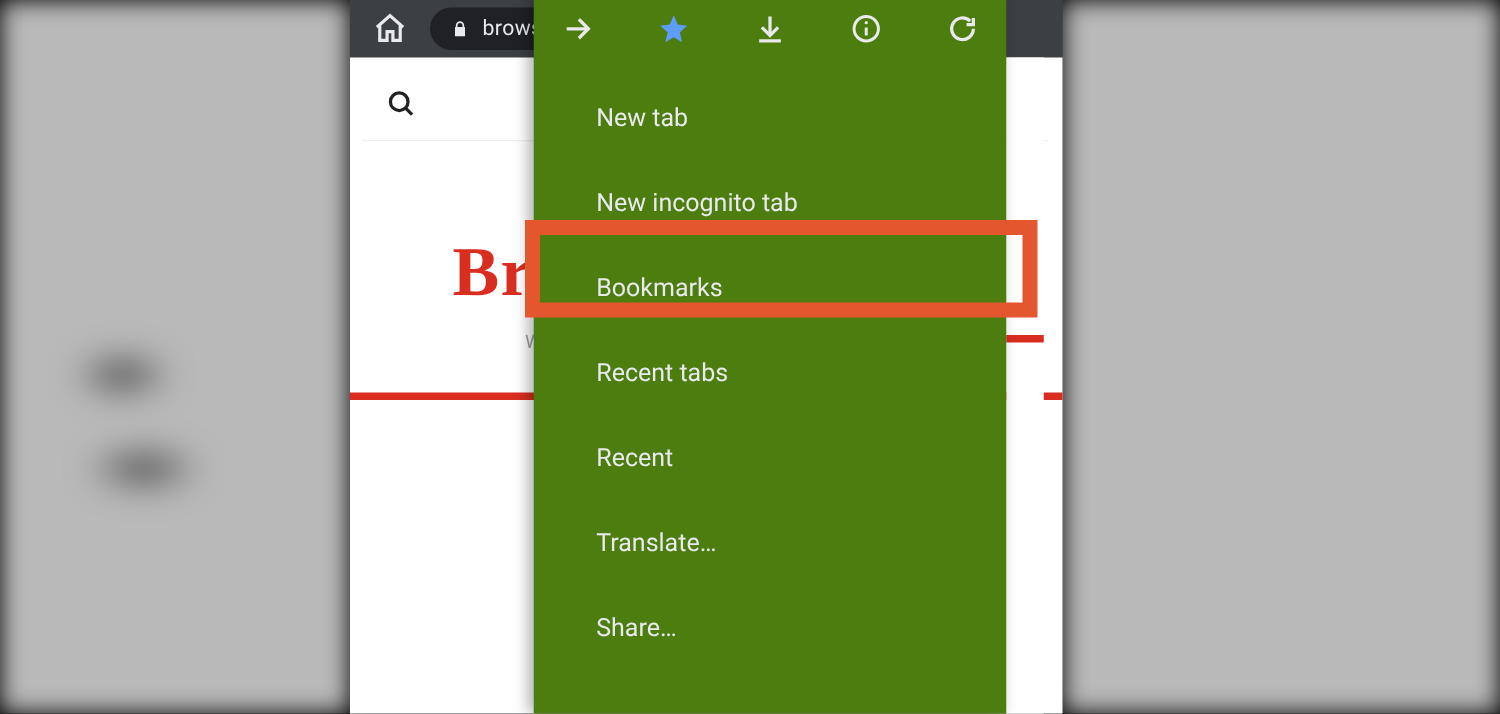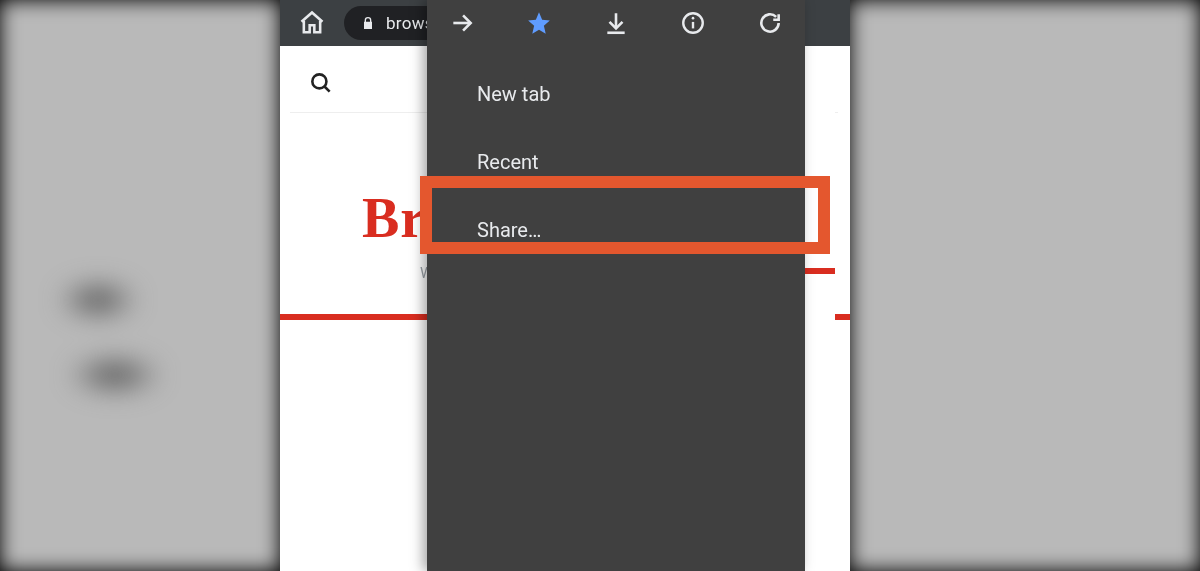--- a/index.html
+++ b/index.html
@@ -31,21 +31,21 @@
   .redline{position:absolute;left:0;top:268px;width:570px;height:6px;background:#d92d20}
   .article-title{position:absolute;left:20px;top:385px;width:530px;font-family:Georgia,"Times New Roman",serif;font-weight:700;font-size:34px;color:#1a1a1a;text-align:center;line-height:1.3}
   .article-title .l1{display:block}
   .article-title .l2{display:block}
 
   
   .right-white-strip{position:absolute;left:805px;top:46px;width:30px;height:525px;background:#fff}
   .right-white-strip .redline2{position:absolute;left:0;top:222px;width:30px;height:6px;background:#d92d20}
 
   
-  .menu{position:absolute;left:427px;top:0;width:378px;height:571px;background:#404040;color:#e8eaed;box-shadow:-4px 0 12px rgba(0,0,0,.35)}
+  .menu{position:absolute;left:427px;top:0;width:378px;height:571px;background:#4d7c0f;color:#e8eaed;box-shadow:-4px 0 12px rgba(0,0,0,.35)}
   .menu-icons{height:46px;display:flex;align-items:center;justify-content:space-between;padding:0 22px}
   .menu-icons .ico{width:26px;height:26px;color:#e8eaed}
   .menu-icons .ico.star{color:#5f9cff}
   .menu-items{display:flex;flex-direction:column;padding-top:14px}
   .menu-item{height:68px;display:flex;align-items:center;padding-left:50px;font-size:20px;color:#e8eaed;cursor:pointer;position:relative}
 
   
   .highlight{position:absolute;left:420px;top:176px;width:410px;height:78px;border:12px solid #e4572e;box-sizing:border-box;pointer-events:none}
 
   svg{display:block}
@@ -133,20 +133,24 @@
       </span>
       <span class="ico">
         <svg viewBox="0 0 24 24" fill="none" stroke="currentColor" stroke-width="2.4">
             <path d="M20 12a8 8 0 1 1-2.34-5.66"></path>
             <polyline points="20 4 20 9 15 9"></polyline>
           </svg>
       </span>
     </div>
     <div class="menu-items">
       <div class="menu-item">New tab</div>
+      <div class="menu-item">New incognito tab</div>
+      <div class="menu-item">Bookmarks</div>
+      <div class="menu-item">Recent tabs</div>
       <div class="menu-item">Recent</div>
+      <div class="menu-item">Translate…</div>
       <div class="menu-item">Share…</div>
     </div>
   </div>
 
   <div class="highlight"></div>
 
 </div>
 
 </body></html>

